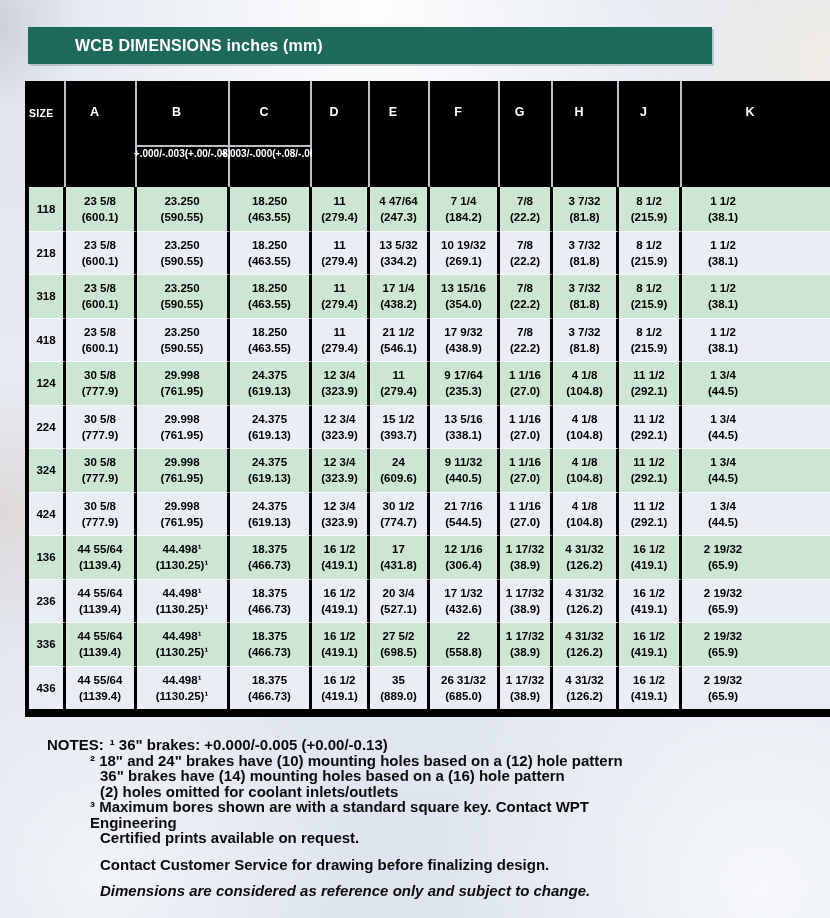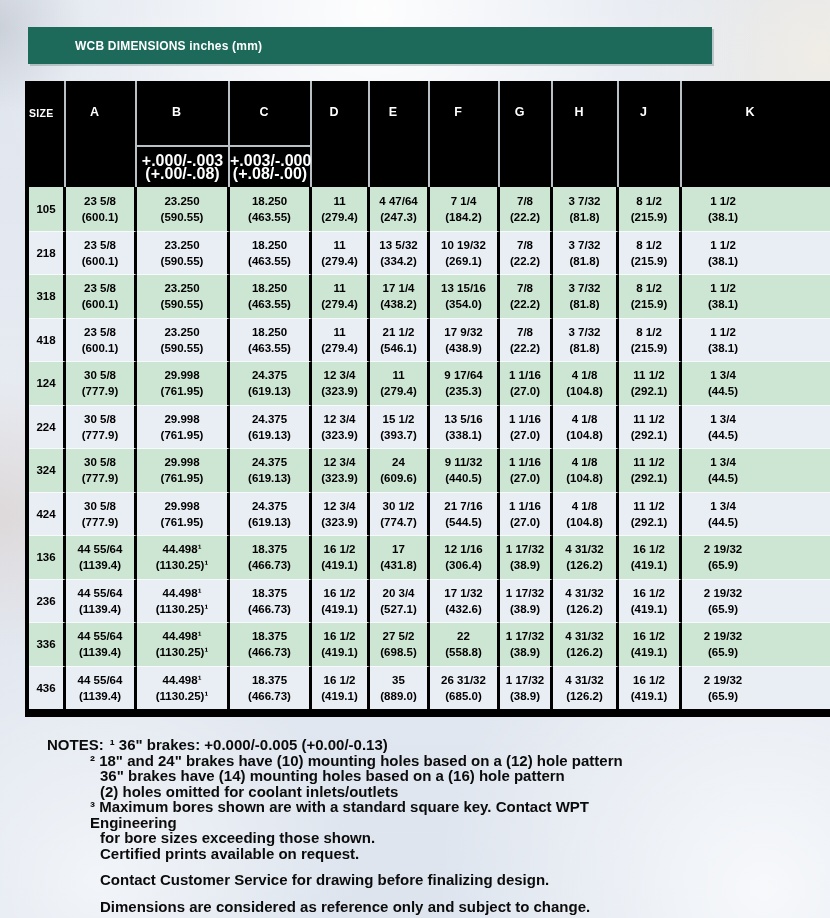--- a/index.html
+++ b/index.html
@@ -11,63 +11,63 @@
       radial-gradient(circle at 45% 1%, rgba(255,255,255,0.95), rgba(255,255,255,0) 38%),
       radial-gradient(circle at 99% 6%, rgba(243,238,229,0.85), rgba(243,238,229,0) 16%),
       radial-gradient(circle at 0% 3%, rgba(150,155,165,0.30), rgba(150,155,165,0) 7%),
       radial-gradient(circle at 0% 56%, rgba(208,186,175,0.35), rgba(208,186,175,0) 14%),
       radial-gradient(circle at 92% 97%, rgba(255,255,255,0.75), rgba(255,255,255,0) 28%),
       radial-gradient(circle at 12% 96%, rgba(255,255,255,0.6), rgba(255,255,255,0) 22%),
       linear-gradient(180deg,#dfe5ee 0%,#e7ebf2 45%,#dde4ee 100%);
   }
   .banner{
     position:absolute;left:28px;top:27px;width:684px;height:37px;
-    background:#1d6a5b;color:#ffffff;font-size:12px;font-weight:bold;
+    background:#1d6a5b;color:#ffffff;font-size:16px;font-weight:bold;
     display:flex;align-items:center;padding-left:47px;box-sizing:border-box;
     box-shadow:2px 2px 0 rgba(25,70,60,0.22);
     letter-spacing:0.2px;
   }
   .tablewrap{
     position:absolute;left:25px;top:81px;width:805px;box-sizing:border-box;
     border-left:4px solid #000;border-bottom:8px solid #000;
   }
   table.dims{border-collapse:separate;border-spacing:0;table-layout:fixed;width:100%;}
   table.dims th{
     background:#000;color:#fff;height:106px;vertical-align:top;
     font-size:12.5px;font-weight:bold;text-align:center;
     border-right:2px solid #b9c0c6;position:relative;box-sizing:border-box;
     padding:24px 12px 0 0;
   }
   table.dims th:last-child{border-right:none;}
   table.dims th.size-th{font-size:10.5px;letter-spacing:0.3px;padding-top:26px;}
   .tol{
     position:absolute;left:0;right:0;bottom:0;height:42px;
     border-top:2px solid #b9c0c6;box-sizing:border-box;
-    display:flex;flex-direction:column;justify-content:center;
-    font-size:16px;line-height:13px;font-weight:bold;
+    display:flex;flex-direction:row;justify-content:center;
+    font-size:10px;line-height:13px;font-weight:bold;
   }
   table.dims td{
     height:43.5px;text-align:center;vertical-align:middle;
     font-size:11.5px;font-weight:bold;color:#000;line-height:16px;
     border-right:3px solid #000;box-sizing:border-box;padding:0;
   }
   table.dims tbody tr:nth-child(odd){background:#cde6d3;}
   table.dims tbody tr:nth-child(even){background:#e9edf4;}
   table.dims tbody tr + tr td{border-top:1.5px solid #f6fafb;}
   table.dims td.col-K{border-right:none;padding-right:66px;text-align:center;}
   .notes{
     position:absolute;left:47px;top:737px;width:600px;
     font-size:15px;font-weight:bold;color:#0b0b0b;line-height:15.5px;
   }
   .note-first{display:flex;}
   .notes-label{margin-right:6px;white-space:nowrap;}
   .note-sup{margin-left:43px;}
   .note-cont{margin-left:53px;}
   .note-gap{margin-top:11px;}
-  .note-italic{}
+  .note-italic{font-style:italic;}
 </style>
 </head>
 <body>
 
 <div class="page">
 
   <div class="banner">WCB DIMENSIONS inches (mm)</div>
 
   <div class="tablewrap">
     <table class="dims">
@@ -106,21 +106,21 @@
           <th><span>E</span></th>
           <th><span>F</span></th>
           <th><span>G</span></th>
           <th><span>H</span></th>
           <th><span>J</span></th>
           <th><span>K</span></th>
         </tr>
       </thead>
       <tbody>
           <tr>
-            <td class="size-cell">105</td>
+            <td class="size-cell">118</td>
             <td class="dim-cell col-A">
               <div class="inch">23 5/8</div>
               <div class="mm">(600.1)</div>
             </td>
             <td class="dim-cell col-B">
               <div class="inch">23.250</div>
               <div class="mm">(590.55)</div>
             </td>
             <td class="dim-cell col-C">
               <div class="inch">18.250</div>
@@ -634,19 +634,18 @@
 
   <div class="notes">
     <div class="note-first">
       <span class="notes-label">NOTES:</span>
       <span>¹ 36" brakes: +0.000/-0.005 (+0.00/-0.13)</span>
     </div>
     <div class="note-sup">² 18" and 24" brakes have (10) mounting holes based on a (12) hole pattern</div>
     <div class="note-cont">36" brakes have (14) mounting holes based on a (16) hole pattern</div>
     <div class="note-cont">(2) holes omitted for coolant inlets/outlets</div>
     <div class="note-sup">³ Maximum bores shown are with a standard square key. Contact WPT Engineering</div>
-    <div class="note-cont">for bore sizes exceeding those shown.</div>
     <div class="note-cont">Certified prints available on request.</div>
     <div class="note-cont note-gap">Contact Customer Service for drawing before finalizing design.</div>
     <div class="note-cont note-gap note-italic">Dimensions are considered as reference only and subject to change.</div>
   </div>
 
 </div>
 
 </body></html>

